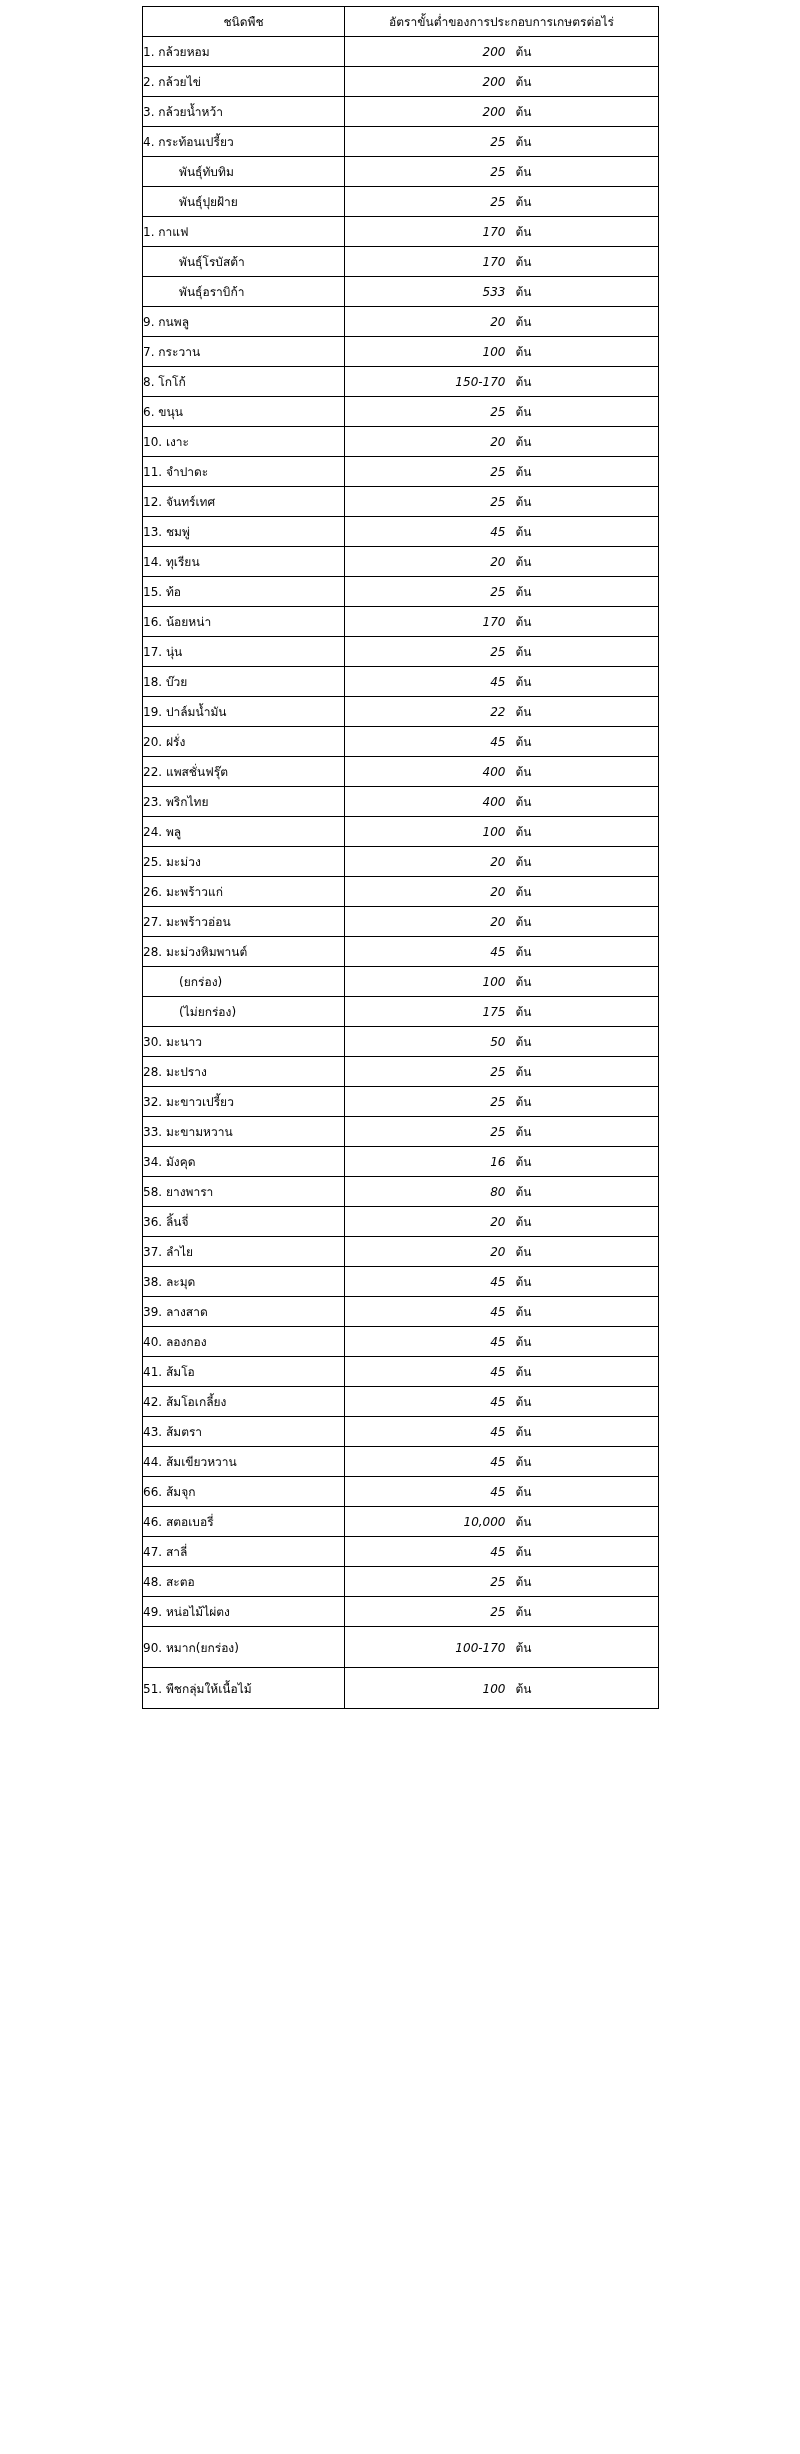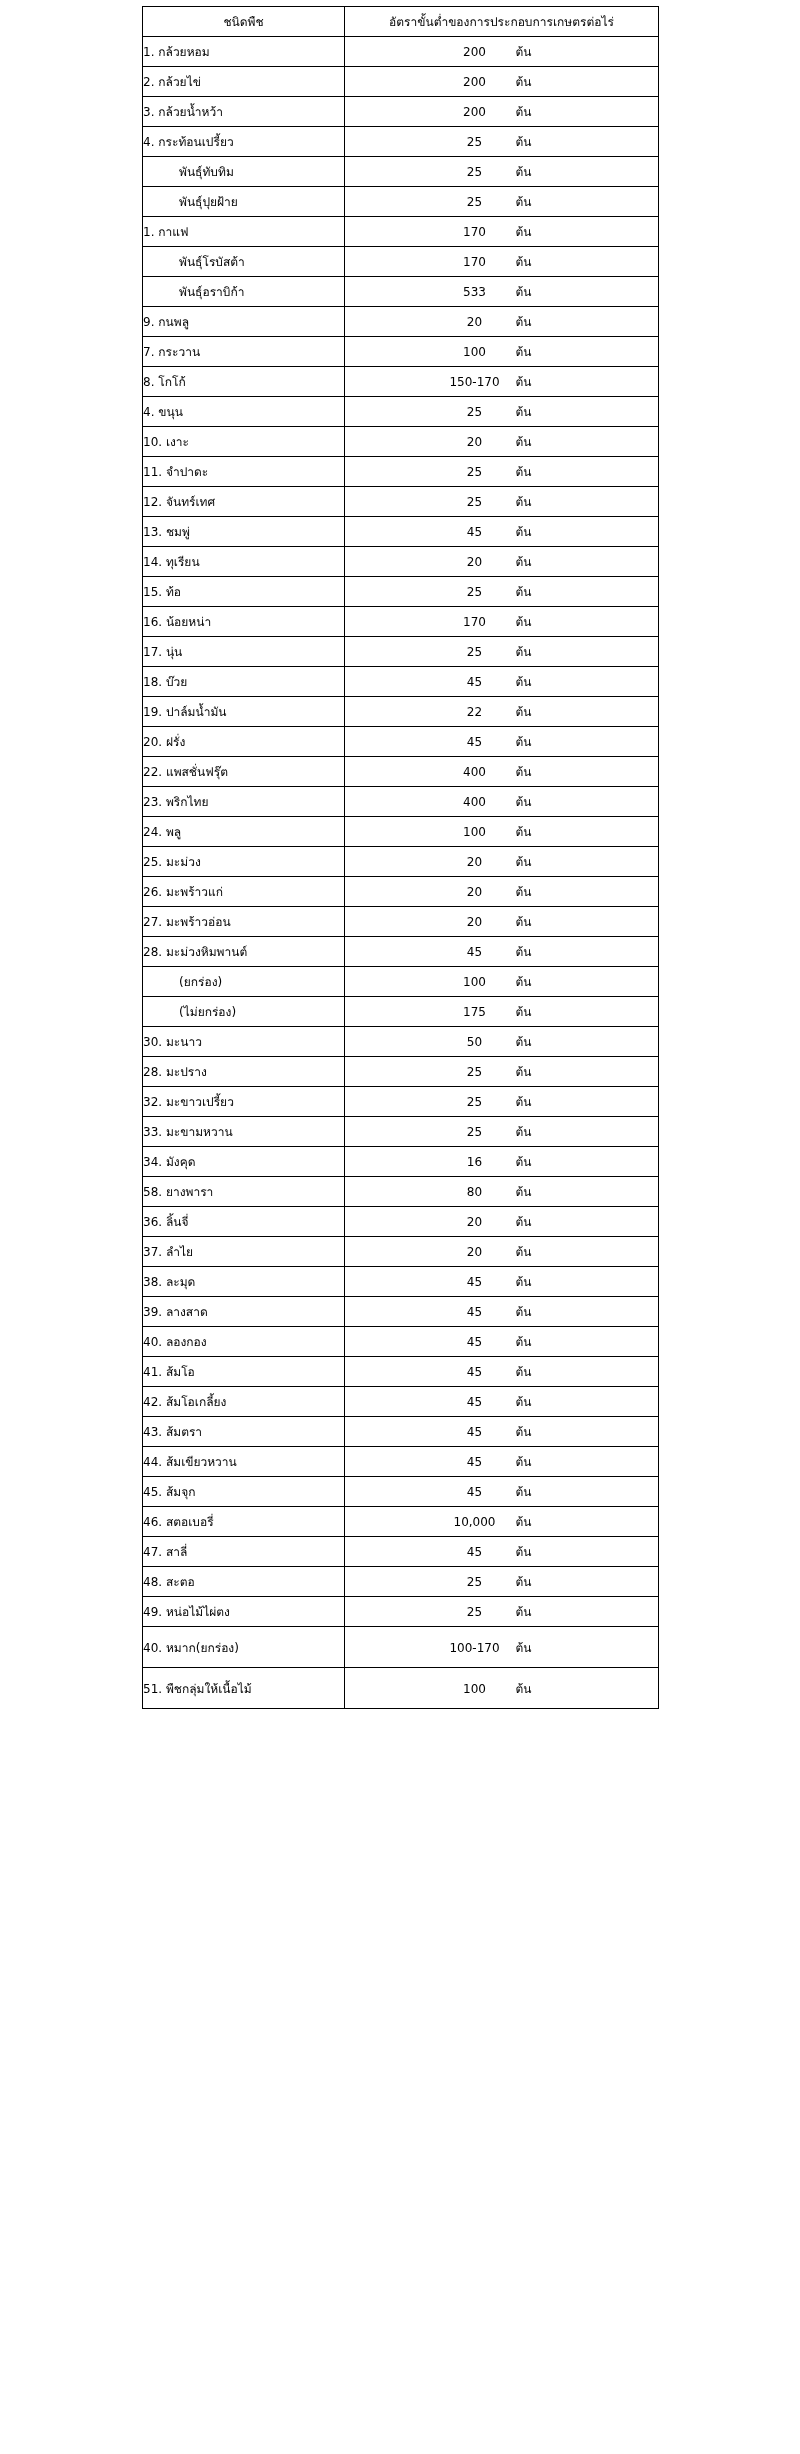--- a/index.html
+++ b/index.html
@@ -53,21 +53,22 @@
   }
   .rate-inner {
     display: inline-block;
     width: 116px;
     text-align: left;
     white-space: nowrap;
   }
   .rate-num {
     display: inline-block;
     width: 62px;
-    text-align: center;
+    text-align: right;
+    font-style: italic;
   }
   .rate-unit {
     display: inline-block;
     padding-left: 10px;
   }
   td.empty { }
   tr.tall td { height: 40px; }
 </style>
 </head>
 <body>
@@ -127,21 +128,21 @@
         </tr>
         <tr>
           <td class="name">7. กระวาน</td>
           <td class="rate"><span class="rate-inner"><span class="rate-num">100</span><span class="rate-unit">ต้น</span></span></td>
         </tr>
         <tr>
           <td class="name">8. โกโก้</td>
           <td class="rate"><span class="rate-inner"><span class="rate-num">150-170</span><span class="rate-unit">ต้น</span></span></td>
         </tr>
         <tr>
-          <td class="name">4. ขนุน</td>
+          <td class="name">6. ขนุน</td>
           <td class="rate"><span class="rate-inner"><span class="rate-num">25</span><span class="rate-unit">ต้น</span></span></td>
         </tr>
         <tr>
           <td class="name">10. เงาะ</td>
           <td class="rate"><span class="rate-inner"><span class="rate-num">20</span><span class="rate-unit">ต้น</span></span></td>
         </tr>
         <tr>
           <td class="name">11. จำปาดะ</td>
           <td class="rate"><span class="rate-inner"><span class="rate-num">25</span><span class="rate-unit">ต้น</span></span></td>
         </tr>
@@ -271,41 +272,41 @@
         </tr>
         <tr>
           <td class="name">43. ส้มตรา</td>
           <td class="rate"><span class="rate-inner"><span class="rate-num">45</span><span class="rate-unit">ต้น</span></span></td>
         </tr>
         <tr>
           <td class="name">44. ส้มเขียวหวาน</td>
           <td class="rate"><span class="rate-inner"><span class="rate-num">45</span><span class="rate-unit">ต้น</span></span></td>
         </tr>
         <tr>
-          <td class="name">45. ส้มจุก</td>
+          <td class="name">66. ส้มจุก</td>
           <td class="rate"><span class="rate-inner"><span class="rate-num">45</span><span class="rate-unit">ต้น</span></span></td>
         </tr>
         <tr>
           <td class="name">46. สตอเบอรี่</td>
           <td class="rate"><span class="rate-inner"><span class="rate-num">10,000</span><span class="rate-unit">ต้น</span></span></td>
         </tr>
         <tr>
           <td class="name">47. สาลี่</td>
           <td class="rate"><span class="rate-inner"><span class="rate-num">45</span><span class="rate-unit">ต้น</span></span></td>
         </tr>
         <tr>
           <td class="name">48. สะตอ</td>
           <td class="rate"><span class="rate-inner"><span class="rate-num">25</span><span class="rate-unit">ต้น</span></span></td>
         </tr>
         <tr>
           <td class="name">49. หน่อไม้ไผ่ตง</td>
           <td class="rate"><span class="rate-inner"><span class="rate-num">25</span><span class="rate-unit">ต้น</span></span></td>
         </tr>
         <tr class="tall">
-          <td class="name">40. หมาก(ยกร่อง)</td>
+          <td class="name">90. หมาก(ยกร่อง)</td>
           <td class="rate"><span class="rate-inner"><span class="rate-num">100-170</span><span class="rate-unit">ต้น</span></span></td>
         </tr>
         <tr class="tall">
           <td class="name">51. พืชกลุ่มให้เนื้อไม้</td>
           <td class="rate"><span class="rate-inner"><span class="rate-num">100</span><span class="rate-unit">ต้น</span></span></td>
         </tr>
       </tbody>
   </table>
 </div>
 

